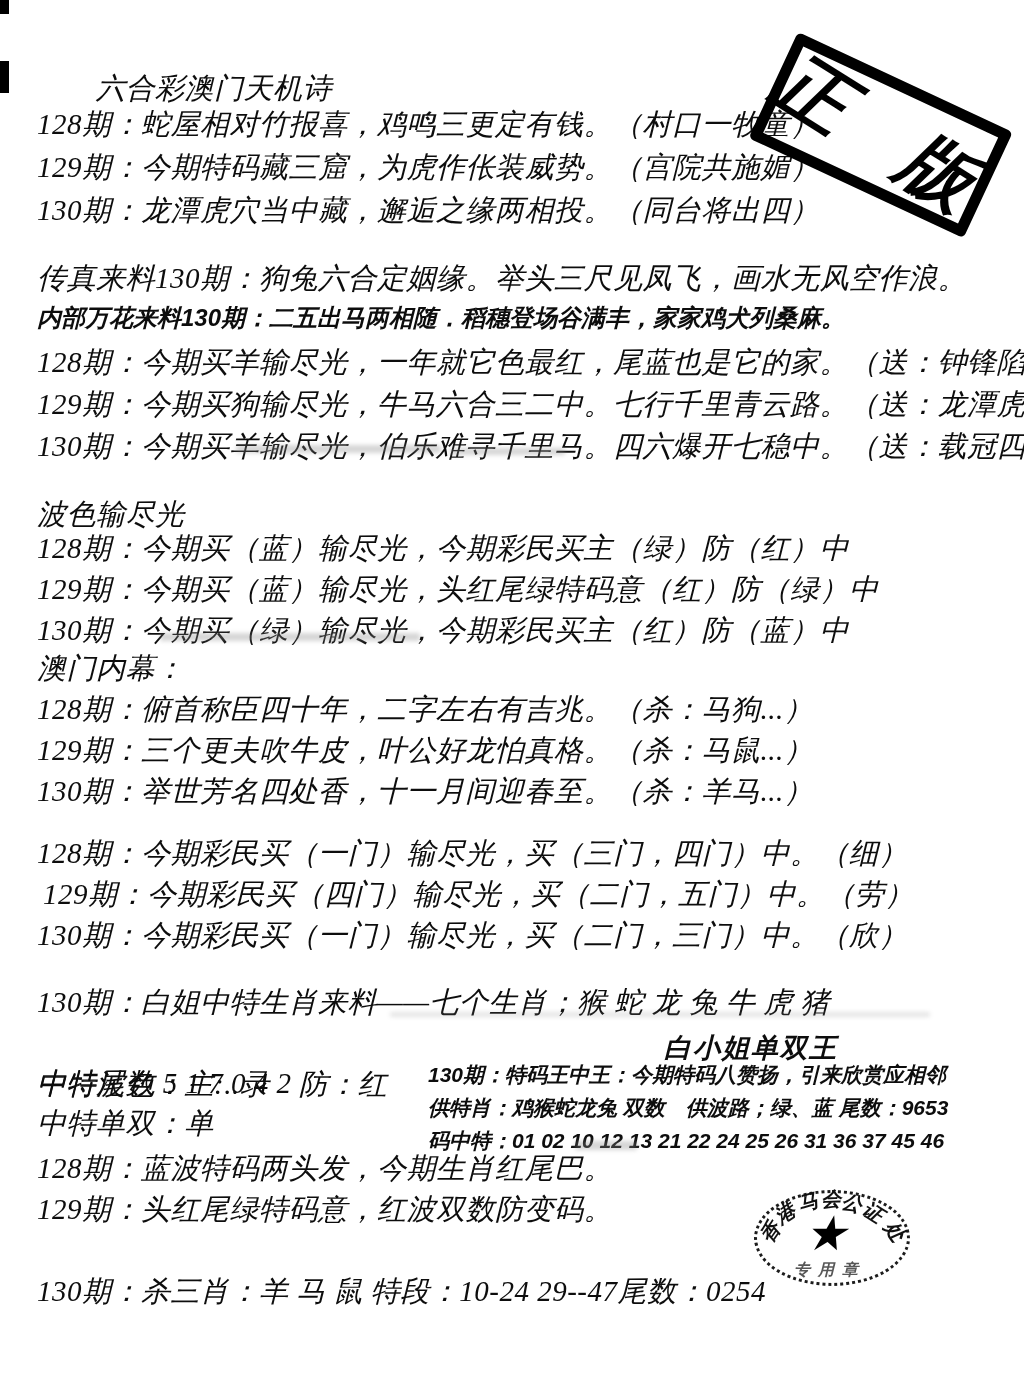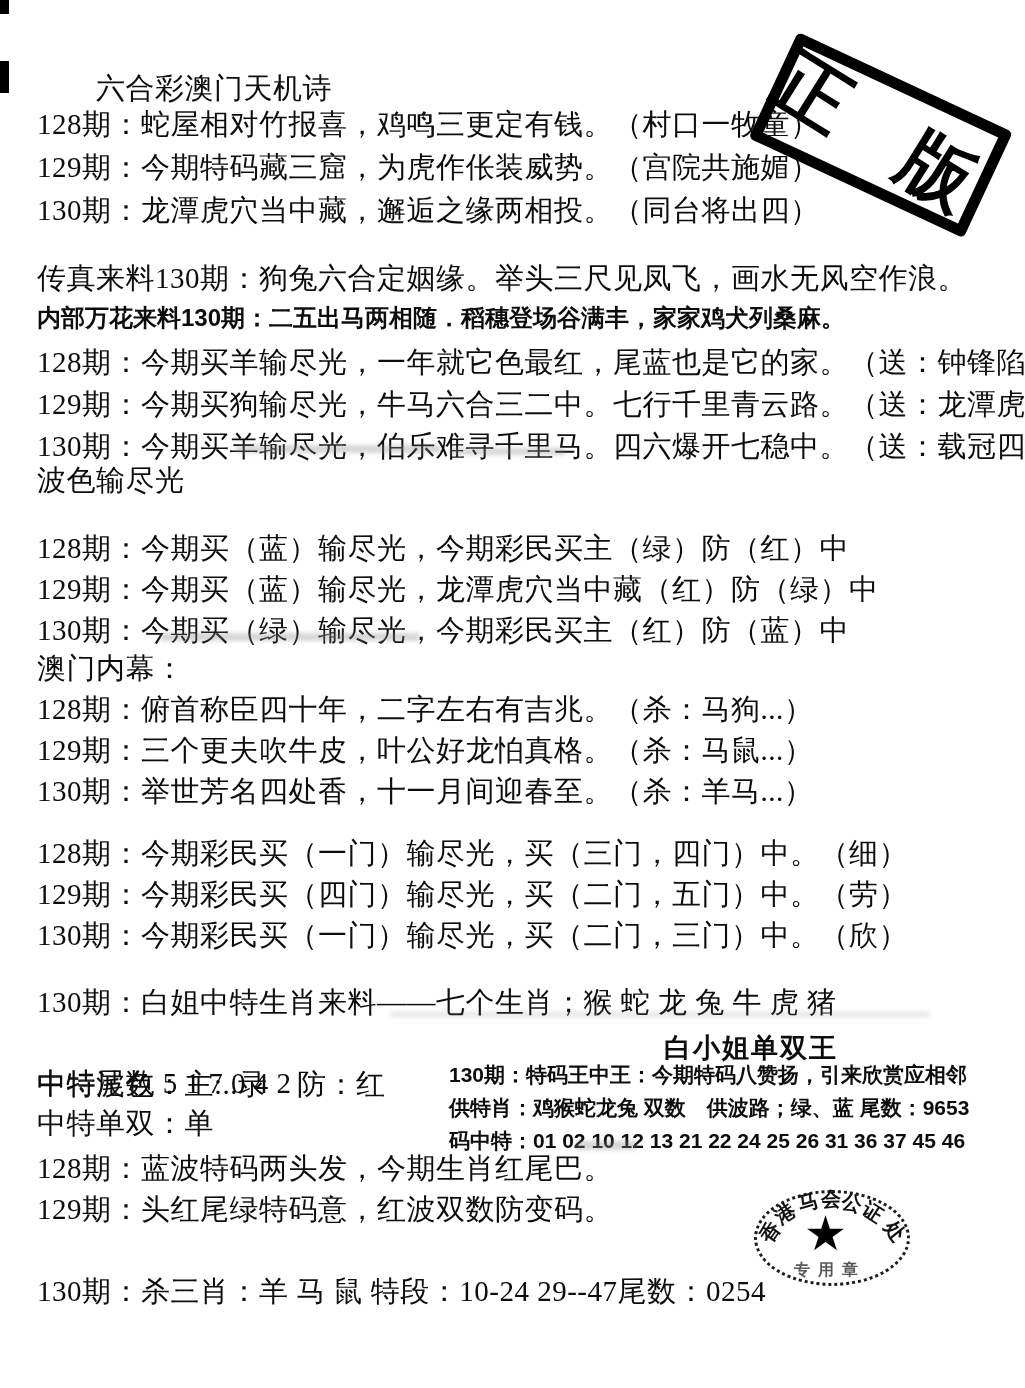--- a/index.html
+++ b/index.html
@@ -1,28 +1,29 @@
 <!DOCTYPE html>
 <html><head>
 <meta charset="utf-8">
 <style>
   html,body{margin:0;padding:0;background:#ffffff;}
   .page{
     position:relative;width:1024px;height:1388px;background:#fff;
     overflow:hidden;color:#0d0d0d;
     font-family:"Liberation Serif","DejaVu Serif",serif;
+    font-style:italic;
   }
   .ln{
     position:absolute;left:37px;font-size:29px;line-height:1.15;
     letter-spacing:0.5px;white-space:pre;color:#0d0d0d;
   }
   .hei{font-family:"Liberation Sans","DejaVu Sans",sans-serif;font-weight:bold;letter-spacing:0;}
   .rln{
     position:absolute;left:428px;font-size:21px;line-height:1.2;white-space:pre;
-    font-family:"Liberation Sans","DejaVu Sans",sans-serif;font-weight:bold;color:#0d0d0d;margin-left:21px;
+    font-family:"Liberation Sans","DejaVu Sans",sans-serif;font-weight:bold;color:#0d0d0d;
   }
   .wang-title{
     position:absolute;left:664px;top:1030px;font-size:27px;letter-spacing:2px;
     font-family:"Liberation Sans","DejaVu Sans",sans-serif;font-weight:bold;white-space:pre;
   }
   
   .stamp{
     position:absolute;left:798px;top:32px;width:215px;height:95px;
     border:11px solid #000;border-radius:5px;
     transform:rotate(25deg);transform-origin:top left;
@@ -63,32 +64,32 @@
   <div class="ln" style="top:108px;">128期：蛇屋相对竹报喜，鸡鸣三更定有钱。（村口一牧童）</div>
   <div class="ln" style="top:151px;">129期：今期特码藏三窟，为虎作伥装威势。（宫院共施媚）</div>
   <div class="ln" style="top:194px;">130期：龙潭虎穴当中藏，邂逅之缘两相投。（同台将出四）</div>
 
   <div class="ln" style="top:262px;">传真来料130期：狗兔六合定姻缘。举头三尺见凤飞，画水无风空作浪。</div>
   <div class="ln hei" style="top:304px;font-size:24px;">内部万花来料130期：二五出马两相随．稻穗登场谷满丰，家家鸡犬列桑麻。</div>
   <div class="ln" style="top:346px;">128期：今期买羊输尽光，一年就它色最红，尾蓝也是它的家。（送：钟锋陷阵）</div>
   <div class="ln" style="top:388px;">129期：今期买狗输尽光，牛马六合三二中。七行千里青云路。（送：龙潭虎穴）</div>
   <div class="ln" style="top:430px;">130期：今期买羊输尽光，伯乐难寻千里马。四六爆开七稳中。（送：载冠四处扬）</div>
 
-  <div class="ln" style="top:464px;">波色输尽光</div>
+  <div class="ln" style="top:498px;">波色输尽光</div>
   <div class="ln" style="top:532px;">128期：今期买（蓝）输尽光，今期彩民买主（绿）防（红）中</div>
-  <div class="ln" style="top:573px;">129期：今期买（蓝）输尽光，龙潭虎穴当中藏（红）防（绿）中</div>
+  <div class="ln" style="top:573px;">129期：今期买（蓝）输尽光，头红尾绿特码意（红）防（绿）中</div>
   <div class="ln" style="top:614px;">130期：今期买（绿）输尽光，今期彩民买主（红）防（蓝）中</div>
 
   <div class="ln" style="top:652px;">澳门内幕：</div>
   <div class="ln" style="top:693px;">128期：俯首称臣四十年，二字左右有吉兆。（杀：马狗...）</div>
   <div class="ln" style="top:734px;">129期：三个更夫吹牛皮，叶公好龙怕真格。（杀：马鼠...）</div>
   <div class="ln" style="top:775px;">130期：举世芳名四处香，十一月间迎春至。（杀：羊马...）</div>
 
   <div class="ln" style="top:837px;">128期：今期彩民买（一门）输尽光，买（三门，四门）中。（细）</div>
-  <div class="ln" style="top:878px;">129期：今期彩民买（四门）输尽光，买（二门，五门）中。（劳）</div>
+  <div class="ln" style="top:878px;margin-left:6px;">129期：今期彩民买（四门）输尽光，买（二门，五门）中。（劳）</div>
   <div class="ln" style="top:919px;">130期：今期彩民买（一门）输尽光，买（二门，三门）中。（欣）</div>
 
   <div class="ln" style="top:986px;">130期：白姐中特生肖来料——七个生肖；猴 蛇 龙 兔 牛 虎 猪</div>
   <div class="ln" style="top:1036px;margin-top:31px;">中特尾数 5 1 7 0 4 2</div>
   <div class="ln" style="top:1068px;">中特波色：主:..录　防：红</div>
   <div class="ln" style="top:1107px;">中特单双：单</div>
 
   <div class="wang-title">白小姐单双王</div>
   <div class="rln" style="top:1062px;">130期：特码王中王：今期特码八赞扬，引来欣赏应相邻</div>
   <div class="rln" style="top:1095px;">供特肖：鸡猴蛇龙兔 双数　供波路；绿、蓝 尾数：9653</div>

